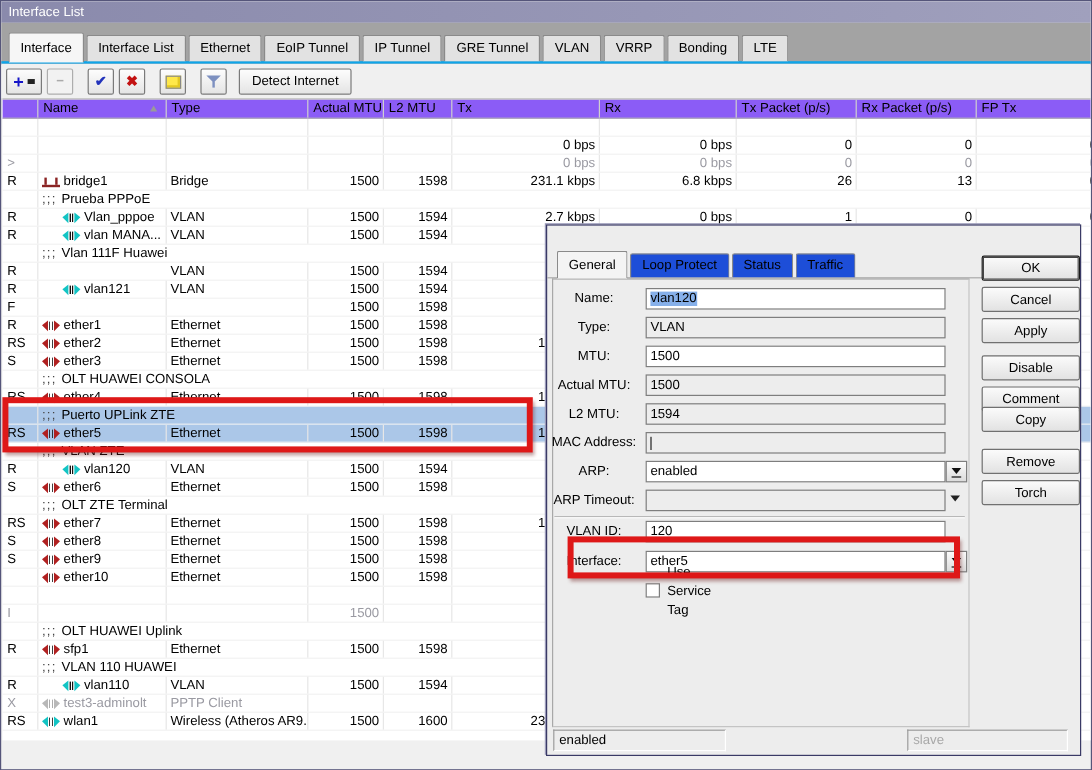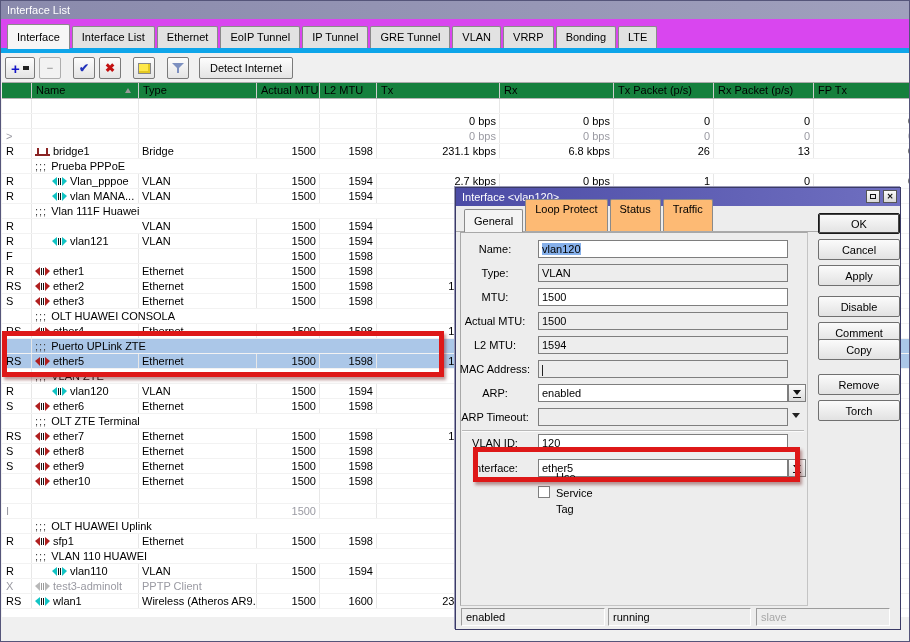--- a/index.html
+++ b/index.html
@@ -2,40 +2,40 @@
 <html style="--selection: #abc7e8; --annotation: #de1818; --dialog-titlebar: #4c4ca6; --window-titlebar: #8a8aac;"><head>
 <meta charset="utf-8">
 <style>
   *{box-sizing:border-box;margin:0;padding:0}
   html,body{width:910px;height:642px;overflow:hidden}
   body{font-family:"Liberation Sans",sans-serif;font-size:11px;color:#000;background:#f0f0f0;position:relative}
   .win{position:absolute;inset:0;border:1px solid #55557a;background:#f0f0f0;overflow:hidden}
 
   
   .titlebar{position:absolute;top:0;left:0;right:0;height:18px;background:linear-gradient(90deg,var(--window-titlebar),#a0a0bd);color:#fff;line-height:18px;padding-left:6px}
-  .tabstrip{position:absolute;top:18px;left:0;right:0;height:34px;background:#d946ef;border-bottom:5px solid #0ea5e9;display:flex;align-items:flex-end;padding-left:6px}
+  .tabstrip{position:absolute;top:18px;left:0;right:0;height:34px;background:#a3a3a3;border-bottom:2px solid #0ea5e9;display:flex;align-items:flex-end;padding-left:6px}
   .tab{height:22px;line-height:20px;padding:0 9px;border:1px solid #8a8a8a;border-bottom:none;border-radius:2px 2px 0 0;background:#e2e2e2;margin-right:2px;position:relative;cursor:default;white-space:nowrap}
   .tab.active{height:25px;line-height:24px;background:#f6f6f6;top:1px;z-index:2}
   .toolbar{position:absolute;top:53px;left:0;right:0;height:28px;display:flex;align-items:center;gap:4px;padding-left:4px;background:#f0f0f0}
   .tbtn{height:22px;min-width:22px;border:1px solid #7a7a7a;border-radius:2px;background:linear-gradient(#fdfdfd,#e4e4e4);display:flex;align-items:center;justify-content:center;font-weight:bold}
   .tbtn.disabled{color:#aaa;border-color:#adadad;background:#f2f2f2}
   .tbtn.add{width:30px;color:#1515c8;font-size:15px}
   .tbtn.add .caret{width:0;height:0;border-left:3px solid transparent;border-right:3px solid transparent;border-top:4px solid #222;margin-left:3px}
   .tbtn.check{color:#2233bb;font-size:12px}
   .tbtn.cross{color:#c31212;font-size:12px}
   .note{width:13px;height:11px;background:#ffe84a;border:1px solid #888;box-shadow:inset -2px -2px 0 #e3c822}
   .funnel{position:relative;width:12px;height:12px}
   .funnel::before{content:"";position:absolute;left:0;top:1px;border-left:6px solid transparent;border-right:6px solid transparent;border-top:6px solid #7d90c0}
   .funnel::after{content:"";position:absolute;left:5px;top:6px;width:2px;height:5px;background:#7d90c0}
   .tbtn.wide{padding:0 10px;font-weight:normal;margin-left:6px}
   .gap{width:4px}
 
   
   .tablewrap{position:absolute;top:81px;left:1px;right:0;bottom:24px;background:#fff;border-top:1px solid #aaa;overflow:hidden}
-  .thead{display:flex;height:16px;background:#15803d;border-bottom:1px solid #b4b4b4}
+  .thead{display:flex;height:16px;background:#8b5cf6;border-bottom:1px solid #b4b4b4}
   .th{border-right:1px solid #cfcfcf;padding:1px 0 0 4px;white-space:nowrap;overflow:hidden;position:relative}
   .sort{position:absolute;right:7px;top:5px;width:0;height:0;border-left:3px solid transparent;border-right:3px solid transparent;border-bottom:5px solid #9a9a9a}
   .c0{width:30px;flex:none}.c1{width:107px;flex:none}.c2{width:118px;flex:none}
   .c3{width:63px;flex:none}.c4{width:57px;flex:none}.c5{width:123px;flex:none}
   .c6{width:114px;flex:none}.c7{width:100px;flex:none}.c8{width:100px;flex:none}.c9{width:104px;flex:none}
   .tr{display:flex;height:15px;line-height:14px;border-bottom:1px solid #f2f2f2}
   .td{border-right:1px solid #e7e7e7;padding:0 3px;white-space:nowrap;overflow:hidden;display:flex;align-items:center}
   .td.num{justify-content:flex-end}
   .td.flag{padding-left:4px}
   .tr.selected{background:var(--selection)}
@@ -61,21 +61,21 @@
 
   .statusbar{position:absolute;left:1px;right:1px;bottom:1px;height:23px;background:#f0f0f0;border-top:1px solid #a0a0a0;line-height:22px;padding-left:8px}
 
   
   .dialog{position:absolute;left:455px;top:187px;width:446px;height:443px;background:#ededed;border:1px solid #3a3a66;box-shadow:-1px -1px 0 #9a9ab8;z-index:10}
   .dtitle{position:absolute;top:0;left:0;right:0;height:18px;background:linear-gradient(90deg,var(--dialog-titlebar),#6f6fc0);color:#fff;line-height:18px;padding-left:6px}
   .wbtn{position:absolute;top:2px;width:14px;height:13px;background:linear-gradient(#fcfcfc,#d8d8d8);border:1px solid #555;display:flex;align-items:center;justify-content:center;font-size:8px;color:#111}
   .wbtn.restore{right:20px}.wbtn.close{right:3px;font-weight:bold}
   .wbtn.restore .sq{width:6px;height:5px;border:1px solid #111}
   .dtabs{position:absolute;top:18px;left:0;right:0;height:26px;display:flex;align-items:flex-end;padding-left:8px;border-bottom:1px solid #aaa}
-  .dtab{height:32px;line-height:18px;padding:0 9px;border:1px solid #8a8a8a;border-bottom:none;border-radius:2px 2px 0 0;background:#fdba74;margin-right:2px;white-space:nowrap}
+  .dtab{height:20px;line-height:18px;padding:0 9px;border:1px solid #8a8a8a;border-bottom:none;border-radius:2px 2px 0 0;background:#1d4ed8;margin-right:2px;white-space:nowrap}
   .dtab.active{height:23px;line-height:22px;background:#f4f4f4;position:relative;top:1px;z-index:2}
   .dpanel{position:absolute;left:4px;top:44px;width:348px;height:374px;border:1px solid #c4c4c4;border-top-color:#a8a8a8;border-left-color:#a8a8a8}
   .frow{position:absolute;left:0;height:18px;display:flex;align-items:center}
   .flabel{position:absolute;left:0;width:78px;text-align:center;line-height:18px}
   .fbox{position:absolute;left:82px;width:250px;height:18px;border:1px solid #7e7e7e;background:#fff;line-height:16px;padding:0 3px;white-space:nowrap;overflow:hidden}
   .fbox.ro{background:#ededed}
   .sel-text{background:#86b0ea}
   .caret{display:inline-block;width:1px;height:11px;background:#222;vertical-align:middle}
   .cbtn{position:absolute;left:332px;width:18px;height:18px;border:1px solid #7e7e7e;background:linear-gradient(#fbfbfb,#dcdcdc)}
   .cbtn::before{content:"";position:absolute;left:4px;top:5px;border-left:4px solid transparent;border-right:4px solid transparent;border-top:5px solid #111}
@@ -587,27 +587,20 @@
     <div class="td c7 num f-txp"></div>
     <div class="td c8 num f-rxp"></div>
     <div class="td c9 num f-fp"></div>
   </div>
       </div>
   </div>
 
 </div>
 
 <div class="dialog">
-  <div class="dtitle">
-    <span>Interface &lt;vlan120&gt;</span>
-    <span class="wbtn restore">
-        <span class="sq"></span>
-      </span>
-    <span class="wbtn close">✕</span>
-  </div>
   <div class="dtabs">
     <span class="dtab active">General</span>
     <span class="dtab">Loop Protect</span>
     <span class="dtab">Status</span>
     <span class="dtab">Traffic</span>
   </div>
   <div class="dpanel"></div>
 
   <div class="frow" style="top:52px">
     <span class="flabel">Name:</span>
@@ -661,18 +654,17 @@
   <button class="dbtn default" style="top:25px">OK</button>
   <button class="dbtn" style="top:51px">Cancel</button>
   <button class="dbtn" style="top:77px">Apply</button>
   <button class="dbtn" style="top:108px">Disable</button>
   <button class="dbtn" style="top:134px">Comment</button>
   <button class="dbtn" style="top:151px">Copy</button>
   <button class="dbtn" style="top:186px">Remove</button>
   <button class="dbtn" style="top:212px">Torch</button>
 
   <span class="fcell" style="left:5px;width:144px">enabled</span>
-  <span class="fcell" style="left:152px;width:143px">running</span>
   <span class="fcell dim" style="left:300px;width:134px">slave</span>
 </div>
 
 <div class="annot r1"></div>
 <div class="annot r2"></div>
 
 </body></html>

